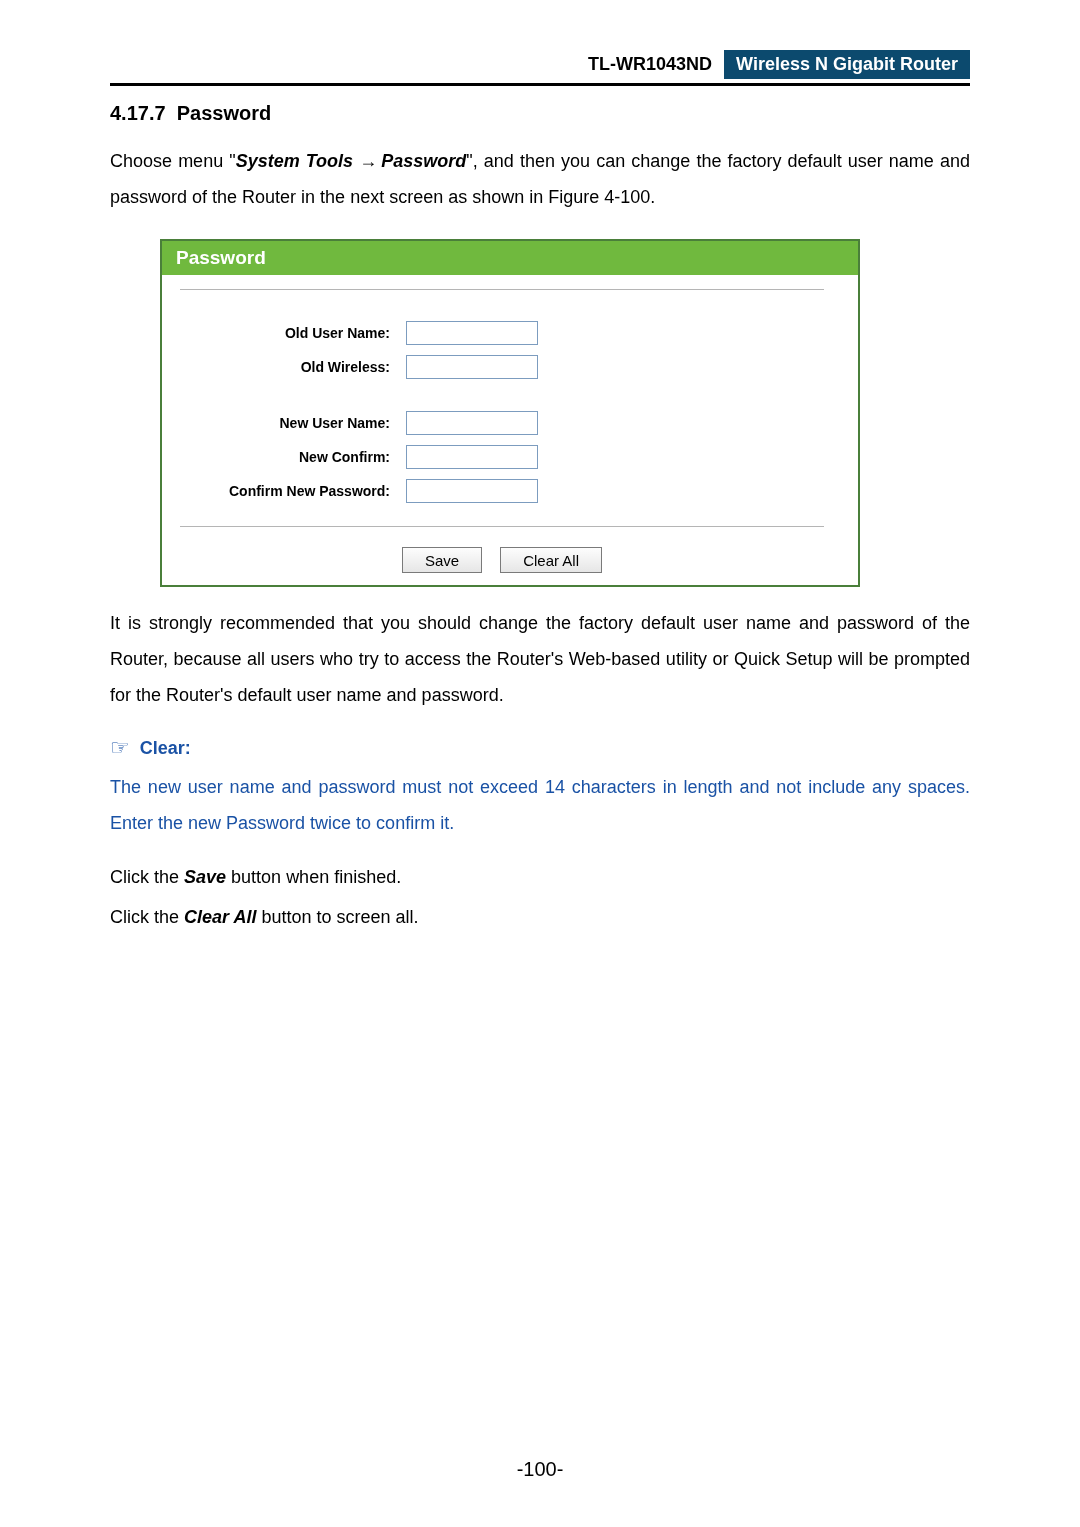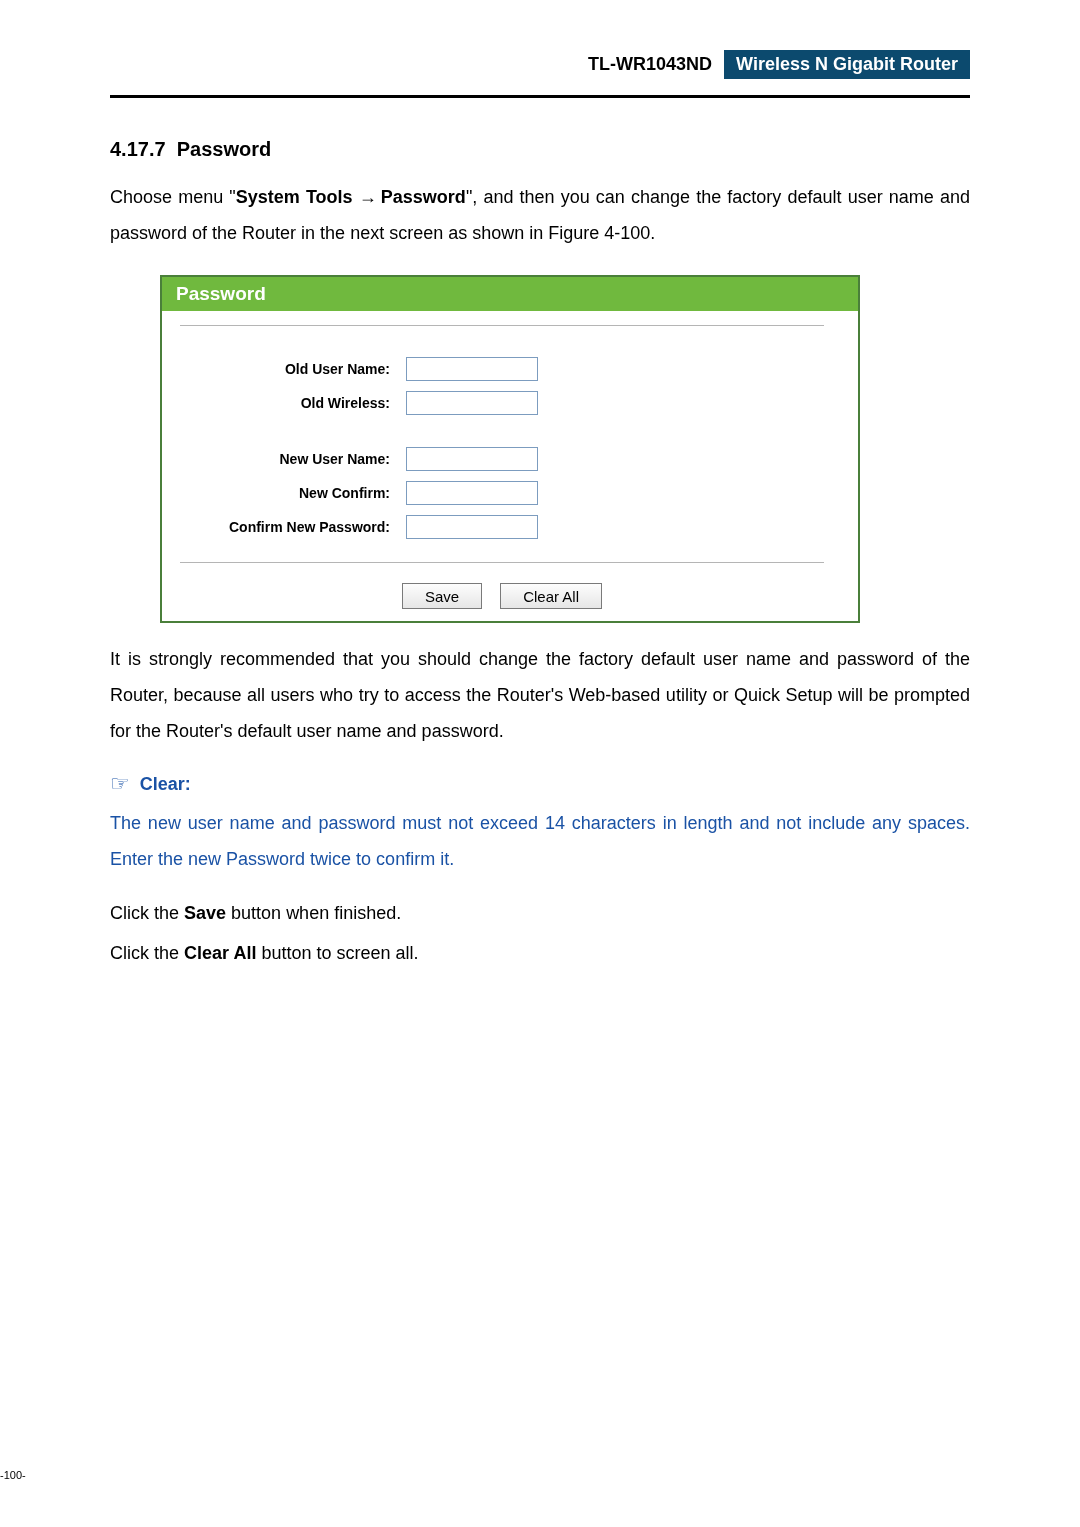--- a/index.html
+++ b/index.html
@@ -9,49 +9,49 @@
     color: #000;
     width: 1080px;
     height: 1527px;
     position: relative;
   }
   .page {
     padding: 50px 110px 0 110px;
   }
   .header-line {
     border-bottom: 3px solid #000;
-    padding-bottom: 16px;
+    padding-bottom: 4px;
     display: flex;
     justify-content: flex-end;
     align-items: flex-end;
   }
   .model {
     font-weight: bold;
     font-size: 18px;
     padding: 4px 12px 4px 12px;
   }
   .product {
     background: #0c4a6e;
     color: #fff;
     font-weight: bold;
     font-size: 18px;
     padding: 4px 12px;
   }
   .section-heading {
     font-weight: bold;
     font-size: 20px;
-    margin-top: 40px;
+    margin-top: 16px;
   }
   .body-text {
     font-size: 18px;
     line-height: 2.0;
     text-align: justify;
     margin-top: 18px;
   }
-  .bold { font-weight: bold; }
+  .bold { font-weight: bold; font-style: italic; }
   .arrow {
     display: inline-block;
     width: 16px;
     text-align: center;
     font-weight: normal;
   }
   
   .figure-wrap {
     margin: 24px 0 0 50px;
     width: 700px;
@@ -136,22 +136,22 @@
     color: #1a52a5;
     font-size: 18px;
     line-height: 2.0;
     text-align: justify;
     margin-top: 8px;
   }
   .page-num {
     position: absolute;
     bottom: 46px;
     width: 100%;
-    text-align: left;
-    font-size: 11px;
+    text-align: center;
+    font-size: 20px;
   }
 </style>
 </head>
 <body>
 
 <div class="page">
   <div class="header-line">
     <span class="model">TL-WR1043ND</span>
     <span class="product">Wireless N Gigabit Router</span>
   </div>

